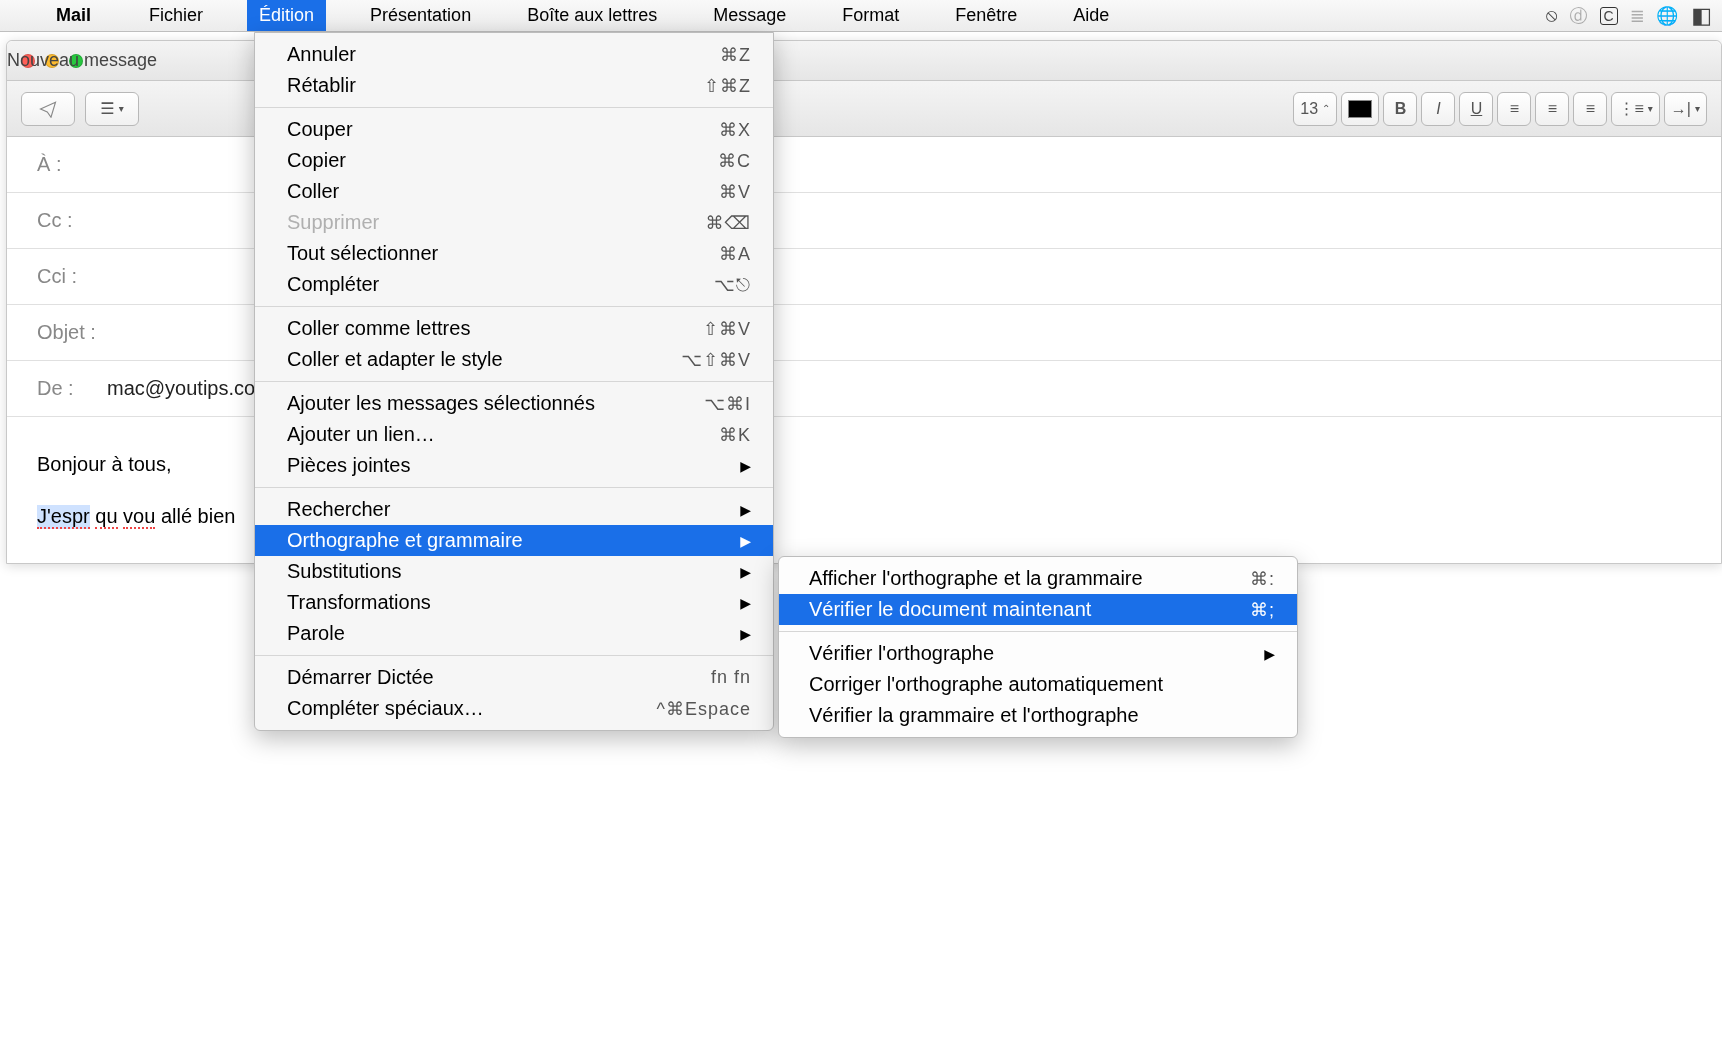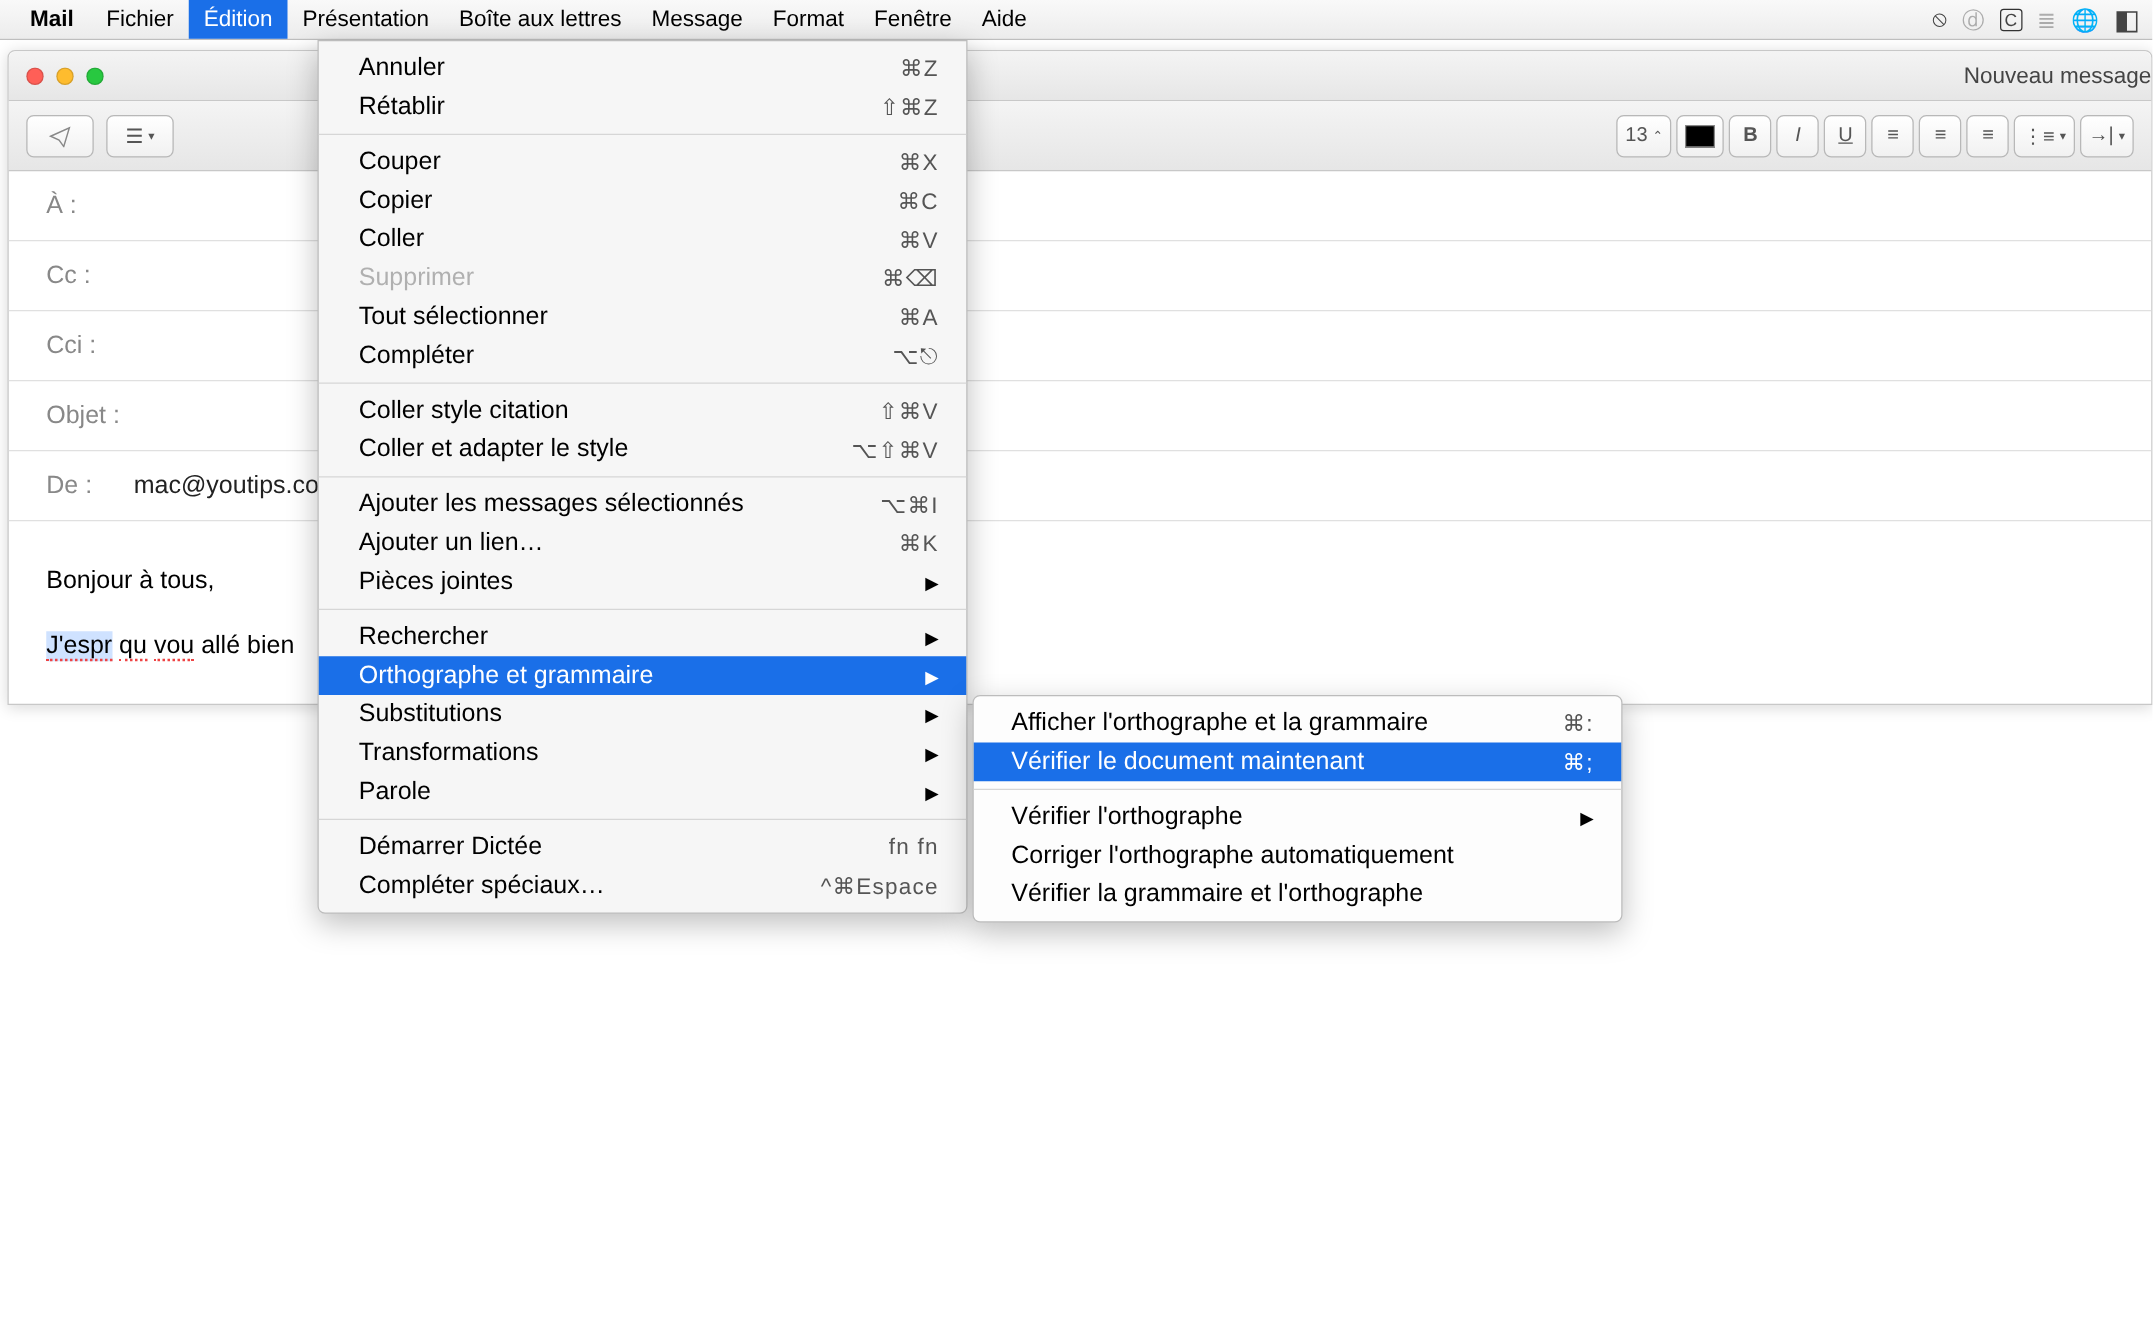--- a/index.html
+++ b/index.html
@@ -1,33 +1,33 @@
 <!DOCTYPE html>
 <html><head>
 <meta charset="utf-8">
 <style>
 * { margin: 0; padding: 0; box-sizing: border-box; font-family: -apple-system, "Helvetica Neue", Helvetica, Arial, sans-serif; }
 body { background: #fff; width: 1722px; height: 1060px; overflow: hidden; position: relative; }
 
 
-.menubar { height: 32px; background: linear-gradient(#f9f9f9,#ececec); display: flex; align-items: center; padding: 0 10px; font-size: 18px; border-bottom: 1px solid #bfbfbf; }
+.menubar { height: 32px; background: linear-gradient(#f9f9f9,#ececec); display: flex; align-items: center; padding: 0 10px; font-size: 18px; border-bottom: 1px solid #bfbfbf; gap: 32px; }
 .menubar .apple { font-size: 20px; margin-right: 14px; }
 .menubar .app-name { font-weight: 700; margin-right: 14px; }
 .menubar .mitem { padding: 0 12px; height: 100%; display: flex; align-items: center; cursor: default; }
 .menubar .mitem.active { background: #1a6fe8; color: #fff; }
 .menubar .spacer { flex: 1; }
 .menubar .tray { display: flex; gap: 12px; align-items: center; font-size: 18px; color: #444; }
 
 
 .window { position: absolute; top: 40px; left: 6px; right: 0; background: #fff; border: 1px solid #c8c8c8; border-radius: 6px 6px 0 0; box-shadow: 0 2px 12px rgba(0,0,0,.15); }
 .titlebar { height: 40px; background: linear-gradient(#f4f4f4,#e6e6e6); border-bottom: 1px solid #c8c8c8; display:flex; align-items:center; border-radius:6px 6px 0 0; position: relative; }
 .traffic { display:flex; gap:10px; margin-left:14px; }
 .dot { width:14px; height:14px; border-radius:50%; border:1px solid rgba(0,0,0,.15); }
 .dot.red{background:#ff5f57}.dot.yellow{background:#febc2e}.dot.green{background:#28c840}
-.win-title { position:absolute; left:0; right:0; text-align:right; font-size:18px; color:#444; }
+.win-title { position:absolute; left:0; right:0; text-align:left; font-size:18px; color:#444; }
 
 .toolbar { height: 56px; background: linear-gradient(#f4f4f4,#e6e6e6); border-bottom:1px solid #c8c8c8; display:flex; align-items:center; padding:0 14px; gap:10px;}
 .tbtn { height:34px; min-width:54px; border:1px solid #b8b8b8; border-radius:6px; background:linear-gradient(#fff,#f1f1f1); display:flex; align-items:center; justify-content:center; font-size:16px; color:#555; padding:0 10px; gap:4px;}
 .toolbar .spacer{flex:1}
 .fmt-group{display:flex;gap:4px;align-items:flex-end;margin-left:42px;}
 .fmt-group .tbtn{min-width:34px;padding:0 6px;}
 .color-swatch{width:24px;height:18px;background:#000;border:1px solid #888;}
 
 .fields { padding: 0; }
 .field-row { display:flex; align-items:center; height:56px; border-bottom:1px solid #e0e0e0; padding:0 30px; font-size:20px; color:#888; }
@@ -191,21 +191,21 @@
     <div class="dm-item">
       <span>Tout sélectionner</span>
       <span class="dm-sc">⌘A</span>
     </div>
     <div class="dm-item">
       <span>Compléter</span>
       <span class="dm-sc">⌥⎋</span>
     </div>
     <div class="dm-sep"></div>
     <div class="dm-item">
-      <span>Coller style citation</span>
+      <span>Coller comme lettres</span>
       <span class="dm-sc">⇧⌘V</span>
     </div>
     <div class="dm-item">
       <span>Coller et adapter le style</span>
       <span class="dm-sc">⌥⇧⌘V</span>
     </div>
     <div class="dm-sep"></div>
     <div class="dm-item">
       <span>Ajouter les messages sélectionnés</span>
       <span class="dm-sc">⌥⌘I</span>

